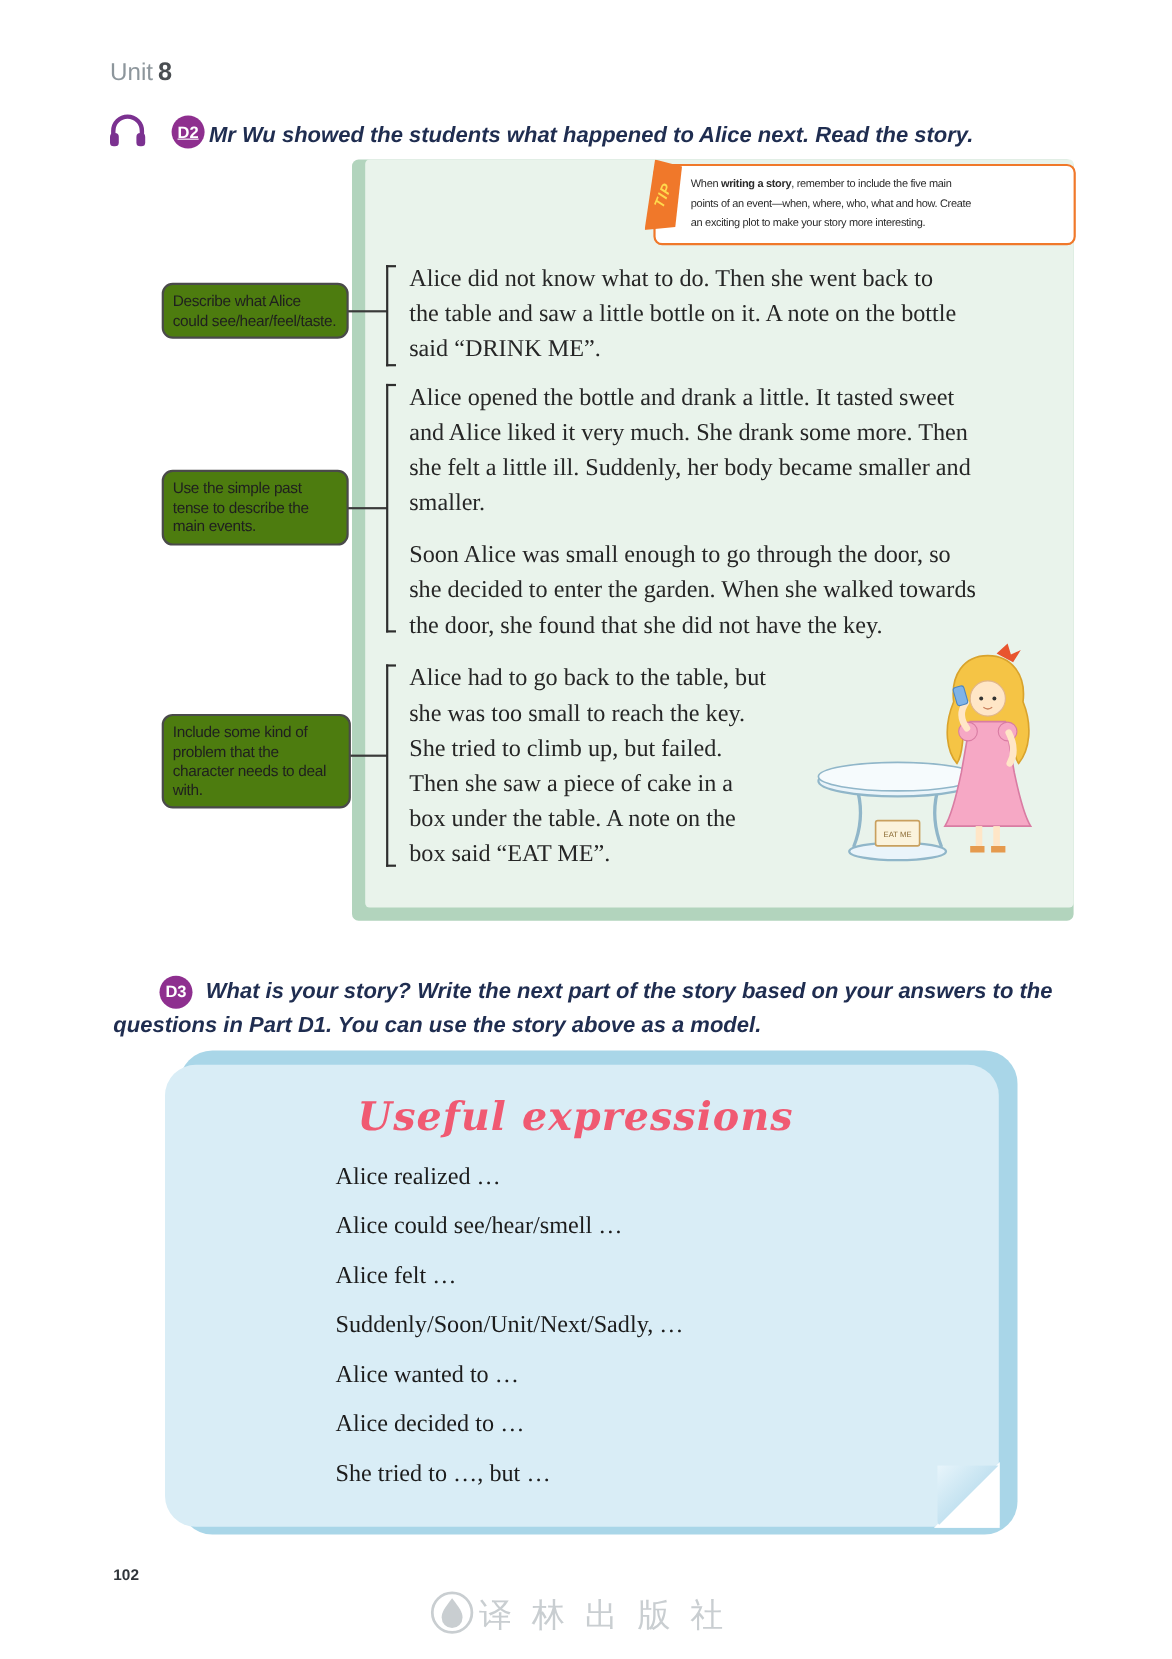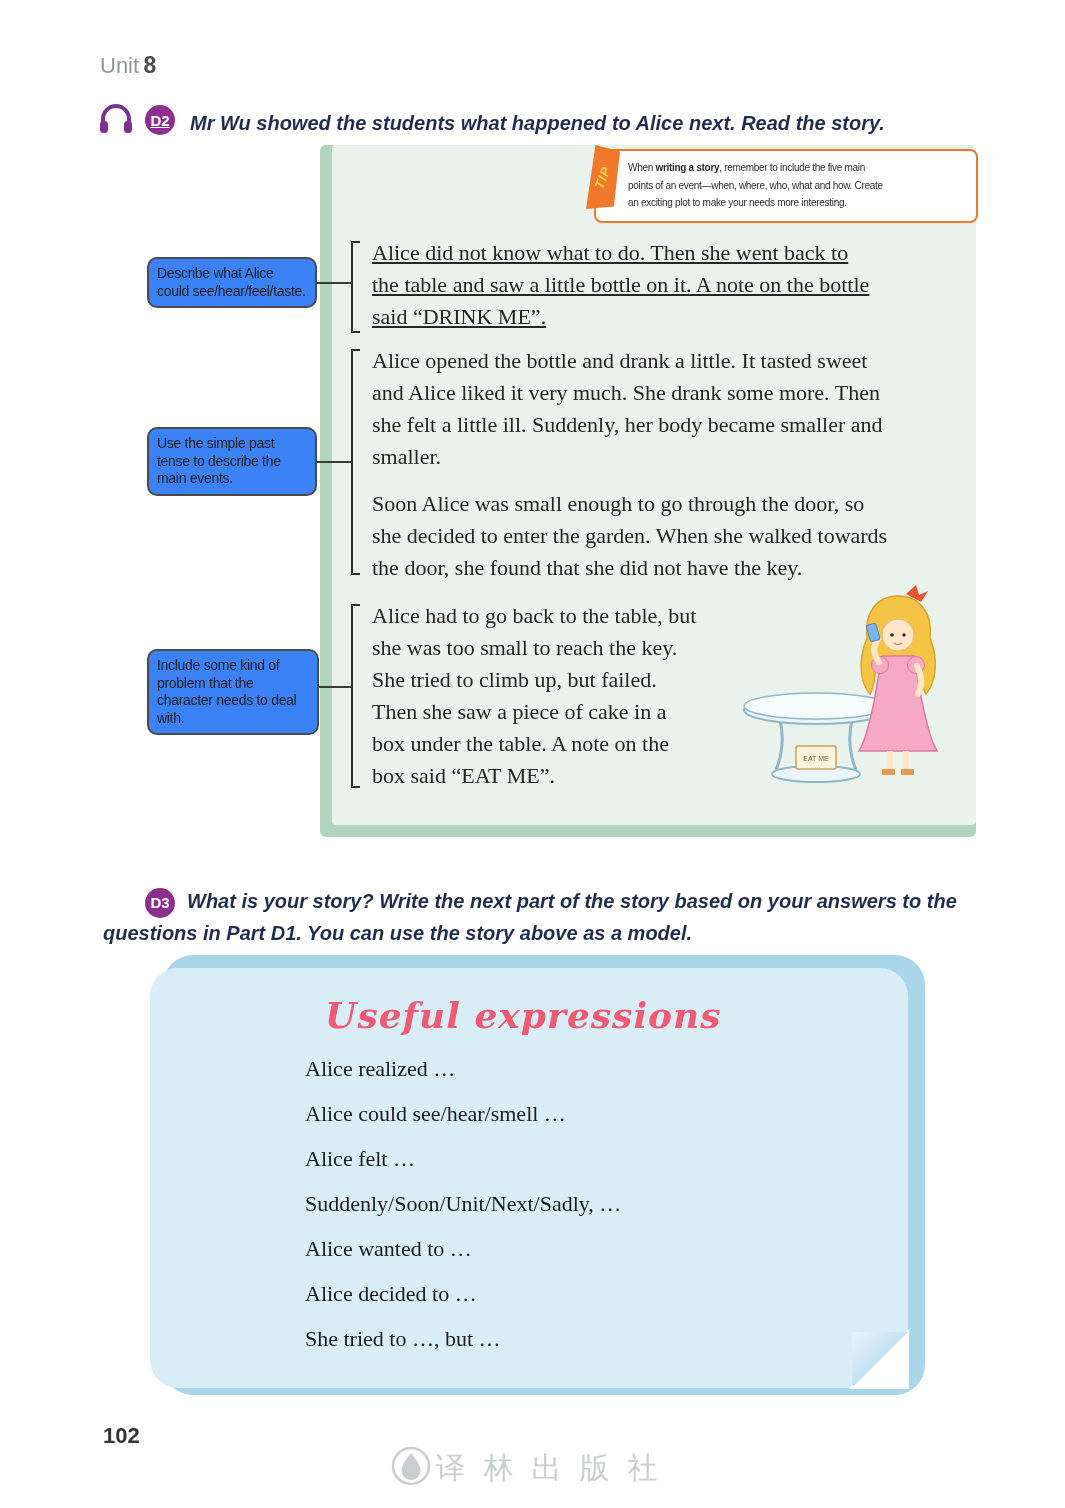--- a/index.html
+++ b/index.html
@@ -26,21 +26,21 @@
              padding:8px 6px 8px 32px; z-index:5; }
   .tip-line { display:block; white-space:nowrap; font-size:10px; letter-spacing:-0.3px;
               line-height:17.5px; color:#2b2b2b; }
   .tip-flag { position:absolute; left:-10px; top:-6px; width:34px; height:64px; background:#f0782a;
               clip-path:polygon(28% 0,100% 10%,82% 96%,0 100%);
               display:flex; align-items:center; justify-content:center; }
   .tip-flag span { transform:rotate(-68deg); color:#ffd94d; font-style:italic; font-weight:bold;
                    font-size:13px; letter-spacing:1px; }
 
   
-  .callout { background:#3b82f6; border:2px solid #4a4a4a; border-radius:10px; padding:6px 8px;
+  .callout { background:#4d7c0f; border:2px solid #4a4a4a; border-radius:10px; padding:6px 8px;
              font-size:14px; line-height:17.5px; letter-spacing:-0.3px; color:#1f1f1f; z-index:4; }
   .connector { height:0; border-top:2px solid #3a3a3a; }
   .bracket { width:9px; border-left:2px solid #2e2e2e; border-top:2px solid #2e2e2e;
              border-bottom:2px solid #2e2e2e; }
 
   
   .story-para { font-family:"Liberation Serif","DejaVu Serif",serif; font-size:22px;
                 line-height:32px; color:#262626; }
   .story-line { display:block; white-space:nowrap; }
 
@@ -50,21 +50,21 @@
   .expr-title { font-family:"DejaVu Serif","Liberation Serif",serif; font-style:italic; font-weight:bold;
                 font-size:36px; color:#f05a72; letter-spacing:1px; }
   .expr-item { font-family:"Liberation Serif","DejaVu Serif",serif; font-size:22px; color:#1c1c1c;
                line-height:26px; margin-bottom:19px; white-space:nowrap; }
   .curl-cut  { position:absolute; right:-1px; bottom:-1px; width:60px; height:60px; background:#ffffff;
                clip-path:polygon(100% 0,100% 100%,0 100%); }
   .curl-flap { position:absolute; right:0; bottom:0; width:56px; height:56px;
                background:linear-gradient(135deg,#e8f5fb 0%,#9fcfe6 100%);
                clip-path:polygon(0 100%,100% 0,0 0); border-radius:0 0 0 6px; }
 
-  .page-number { font-weight:bold; font-size:22px; color:#30353a; }
+  .page-number { font-weight:bold; font-size:14px; color:#30353a; }
   .watermark { display:flex; align-items:center; justify-content:center; gap:4px; color:#c9ced1; }
   .watermark-text { font-size:30px; letter-spacing:18px; color:#c9ced1;
                     font-family:"DejaVu Sans",sans-serif; }
 </style>
 </head>
 <body>
 
 <div class="page">
 
   <div class="abs" style="left:100px; top:52px;">
@@ -72,41 +72,41 @@
     <span class="unit-num">8</span>
   </div>
 
   <div class="abs" style="left:97px; top:101px; width:38px; height:36px;">
     <svg viewBox="0 0 38 36" width="38" height="36">
       <path d="M6 23 v-5 a13 13 0 0 1 26 0 v5" fill="none" stroke="#7b3190" stroke-width="4" stroke-linecap="round"></path>
       <rect x="3" y="20" width="8" height="12" rx="3.5" fill="#7b3190"></rect>
       <rect x="27" y="20" width="8" height="12" rx="3.5" fill="#7b3190"></rect>
     </svg>
   </div>
-  <div class="abs badge" style="left:145px; top:105px;text-decoration:underline;">D2</div>
+  <div class="abs badge" style="left:156px; top:105px;text-decoration:underline;">D2</div>
   <div class="abs instruction" style="left:190px; top:108px; white-space:nowrap;">Mr Wu showed the students what happened to Alice next. Read the story.</div>
 
   <div class="abs panel-back" style="left:320px; top:145px; width:656px; height:692px;">
     <div class="panel-front"></div>
   </div>
 
   <div class="abs tip-box" style="left:594px; top:149px; width:384px; height:74px;">
     <div class="tip-flag">
       <span>TIP</span>
     </div>
     <span class="tip-line"><span>When </span><b>writing a story</b><span>, remember to include the five main</span></span>
     <span class="tip-line">points of an event—when, where, who, what and how. Create</span>
-    <span class="tip-line">an exciting plot to make your needs more interesting.</span>
+    <span class="tip-line">an exciting plot to make your story more interesting.</span>
   </div>
 
   <div class="abs callout" style="left:147px; top:257px; width:170px;">Describe what Alice could see/hear/feel/taste.</div>
   <div class="abs connector" style="left:313px; top:282px; width:39px;"></div>
   <div class="abs bracket" style="left:351px; top:241px; height:92px;"></div>
 
-  <div class="abs story-para" style="left:372px; top:237px;text-decoration:underline;">
+  <div class="abs story-para" style="left:372px; top:237px;">
     <span class="story-line">Alice did not know what to do. Then she went back to</span>
     <span class="story-line">the table and saw a little bottle on it. A note on the bottle</span>
     <span class="story-line">said “DRINK ME”.</span>
   </div>
 
   <div class="abs callout" style="left:147px; top:427px; width:170px;">Use the simple past tense to describe the main events.</div>
   <div class="abs connector" style="left:313px; top:461px; width:39px;"></div>
   <div class="abs bracket" style="left:351px; top:349px; height:226px;"></div>
 
   <div class="abs story-para" style="left:372px; top:345px;">

